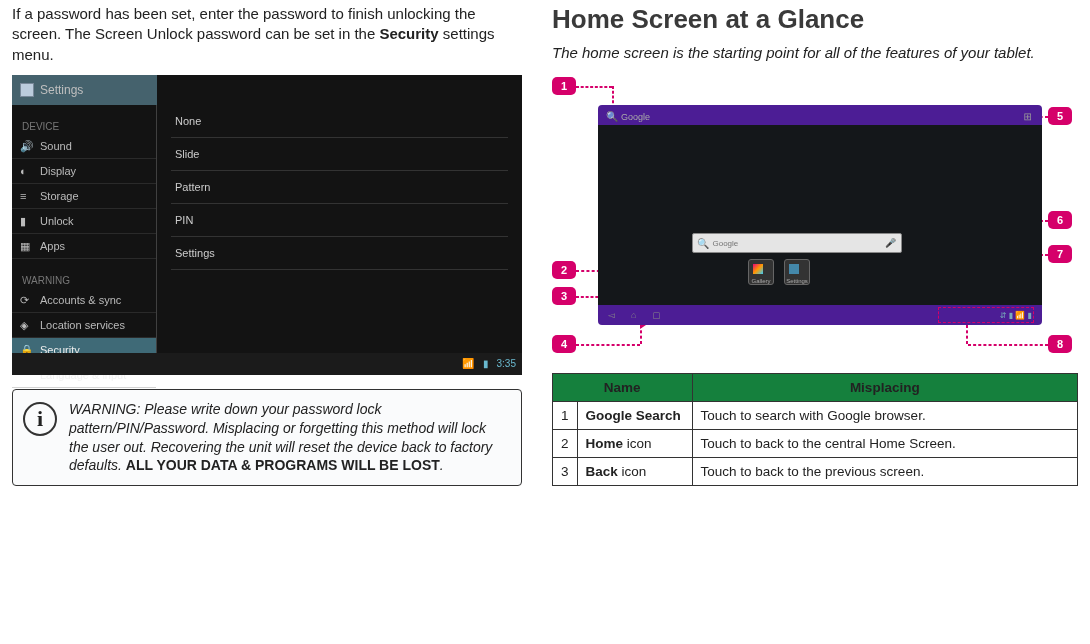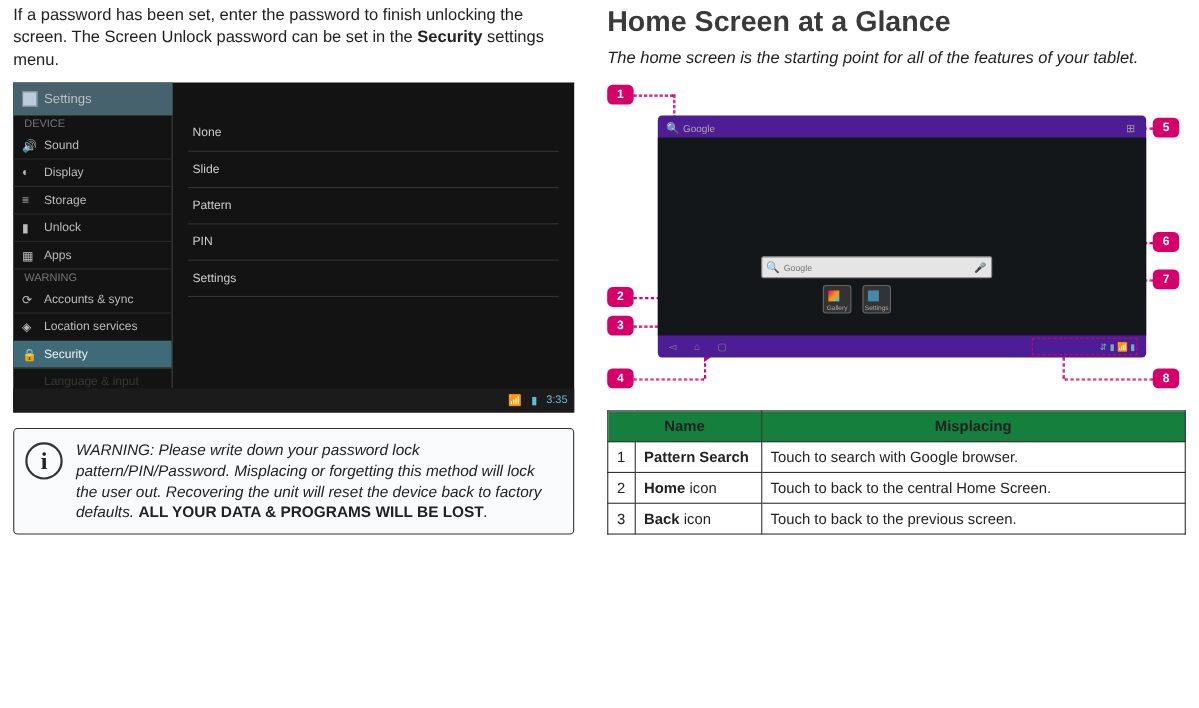--- a/index.html
+++ b/index.html
@@ -32,21 +32,21 @@
   }
   .settings-bar {
     height: 30px; width: 145px;
     background: #45626d;
     display: flex; align-items: center; gap: 6px;
     padding: 0 8px;
   }
   .settings-bar .sq { width: 14px; height: 14px; background: #bcd; border:1px solid #789;}
   .settings-panel { display: flex; height: calc(100% - 30px - 22px); }
   .settings-sidebar { width: 145px; border-right: 1px solid #404040; }
-  .settings-group { font-size: 10px; color: #777; padding: 2px 10px 2px; }
+  .settings-group { font-size: 10px; color: #777; padding: 16px 10px 2px; }
   .settings-item {
     padding: 6px 8px 6px 28px; border-bottom: 1px solid #2a2a2a;
     font-size: 11px; position: relative; color:#bbb;
   }
   .settings-item.active { background: #3f6a77; color: #eee;}
   .settings-item .sic {
     position:absolute; left:8px; top:6px; width:12px; height:12px;
   }
   .settings-main { flex:1; padding: 0 14px; }
   .settings-option { padding: 10px 4px; border-bottom: 1px solid #333; font-size:11px; color:#ccc;}
@@ -275,21 +275,21 @@
   <table class="desc">
     <thead>
       <tr>
         <th colspan="2">Name</th>
         <th>Misplacing</th>
       </tr>
     </thead>
     <tbody>
       <tr>
         <td class="num">1</td>
-        <td class="name"><b>Pattern Search</b><span></span></td>
+        <td class="name"><b>Google Search</b><span></span></td>
         <td>Touch to search with Google browser.</td>
       </tr>
       <tr>
         <td class="num">2</td>
         <td class="name"><b>Home</b><span> icon</span></td>
         <td>Touch to back to the central Home Screen.</td>
       </tr>
       <tr>
         <td class="num">3</td>
         <td class="name"><b>Back</b><span> icon</span></td>

